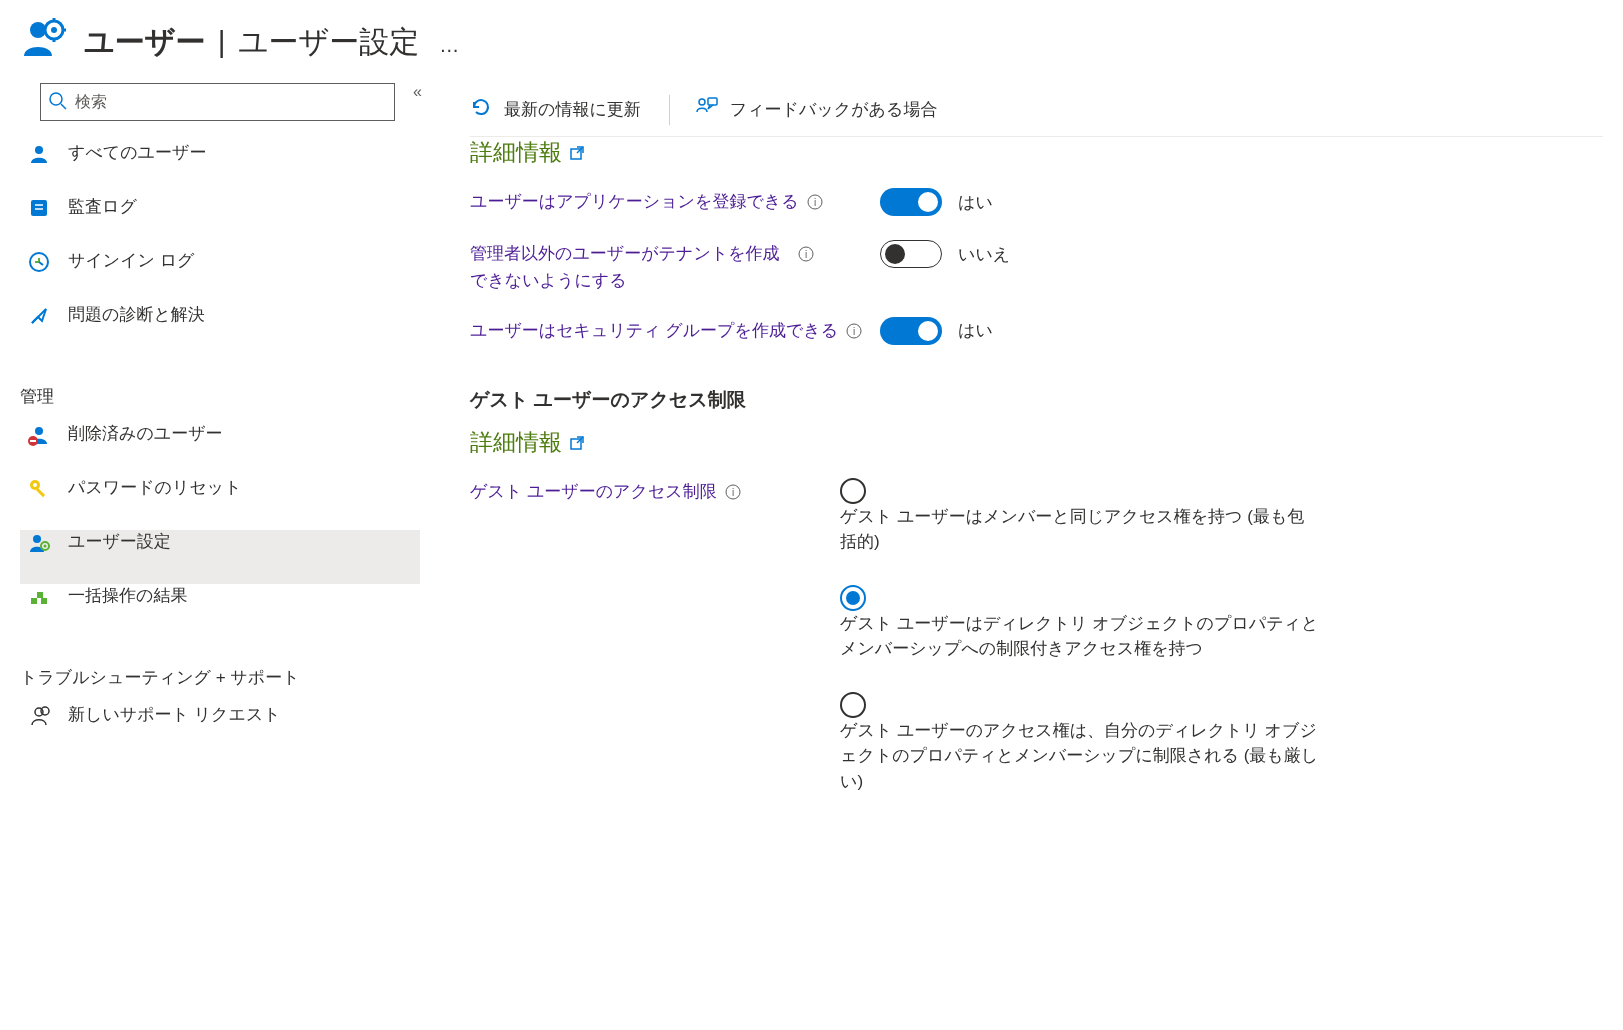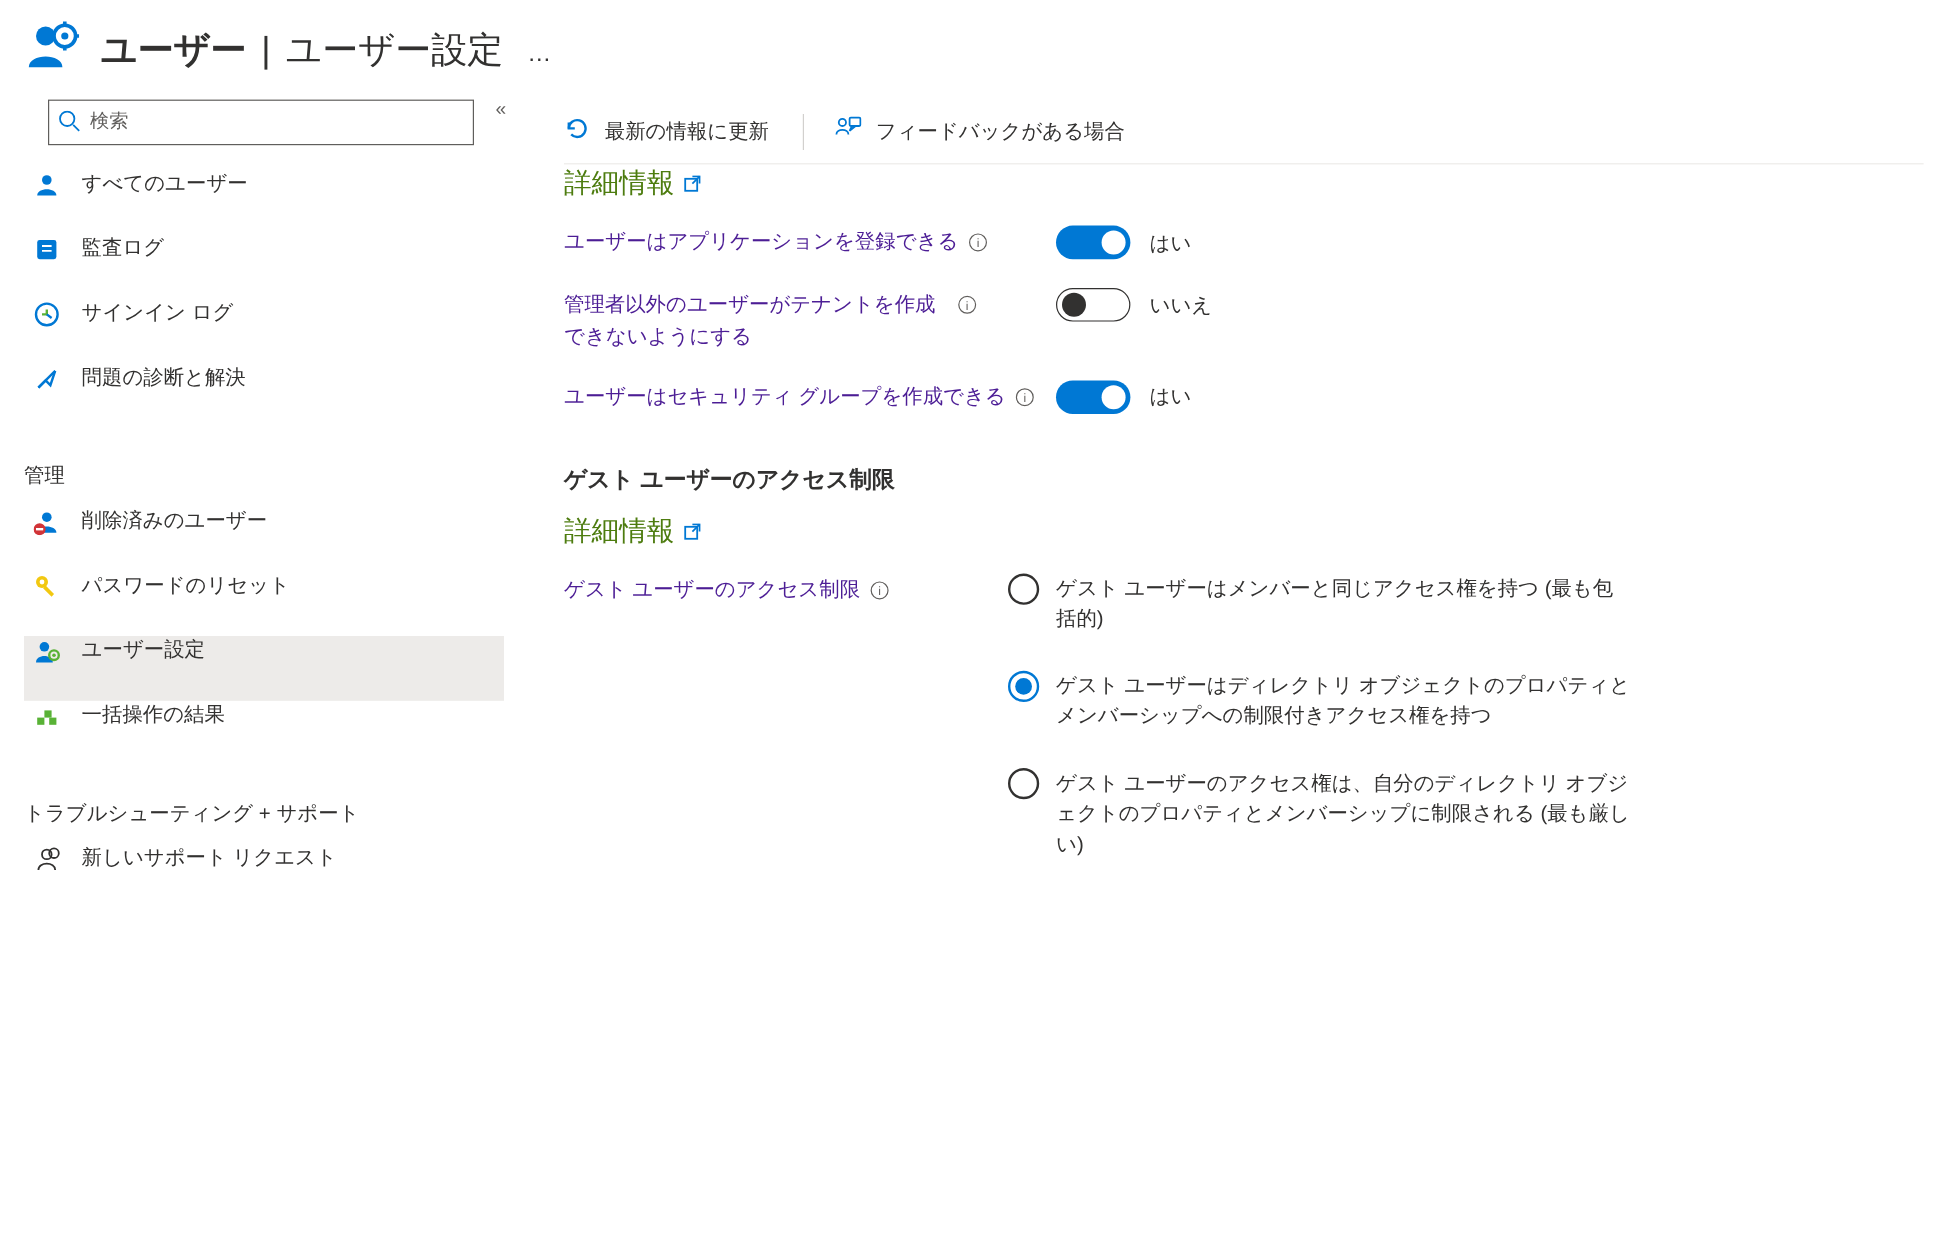--- a/index.html
+++ b/index.html
@@ -187,21 +187,21 @@
     width: 20px;
     height: 20px;
     border-radius: 50%;
   }
   .toggle.on .knob { right: 4px; background: #fff; }
   .toggle.off .knob { left: 4px; background: #323130; top: 3px; }
   .toggle-text { font-size: 17px; }
 
   
   .radio-group { display: flex; flex-direction: column; gap: 30px; }
-  .radio-row { display: flex; align-items: flex-start; cursor: pointer; }
+  .radio-row { display: flex; align-items: flex-start; cursor: pointer; flex-direction: column; }
   .radio {
     width: 26px; height: 26px;
     border: 2px solid #323130;
     border-radius: 50%;
     margin-right: 14px;
     flex-shrink: 0;
     position: relative;
   }
   .radio.selected { border-color: #0078d4; }
   .radio.selected::after {

